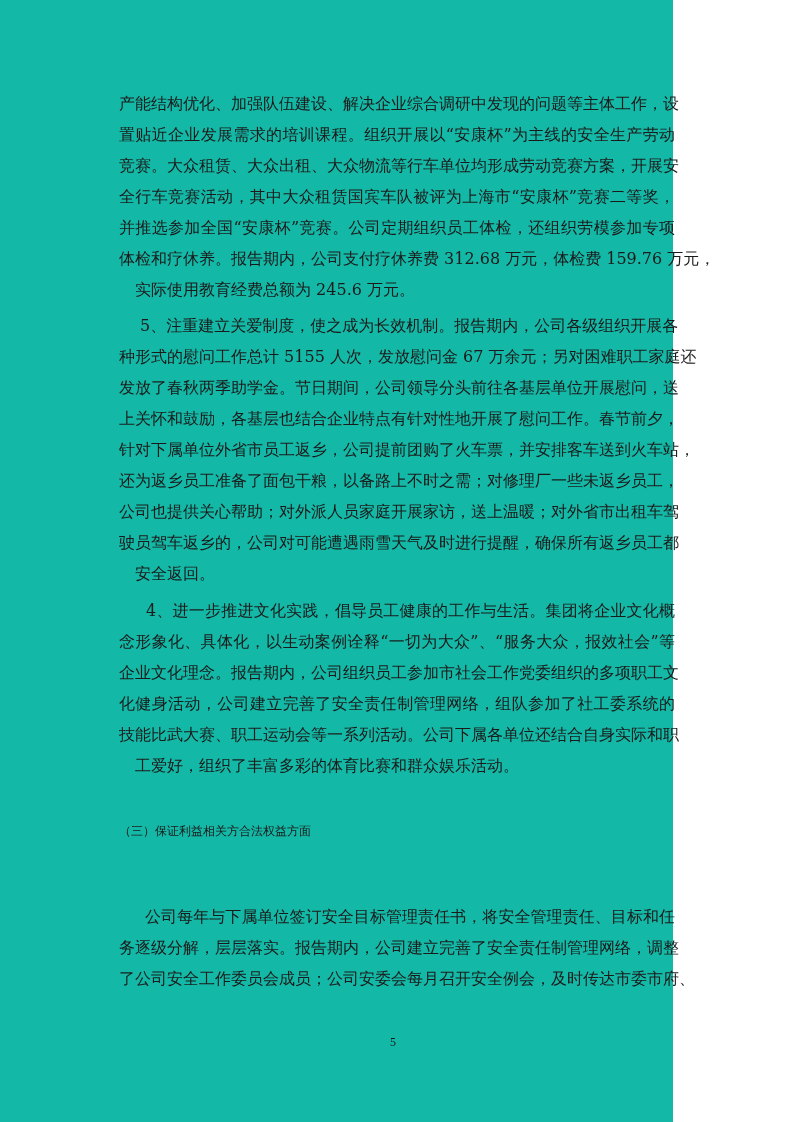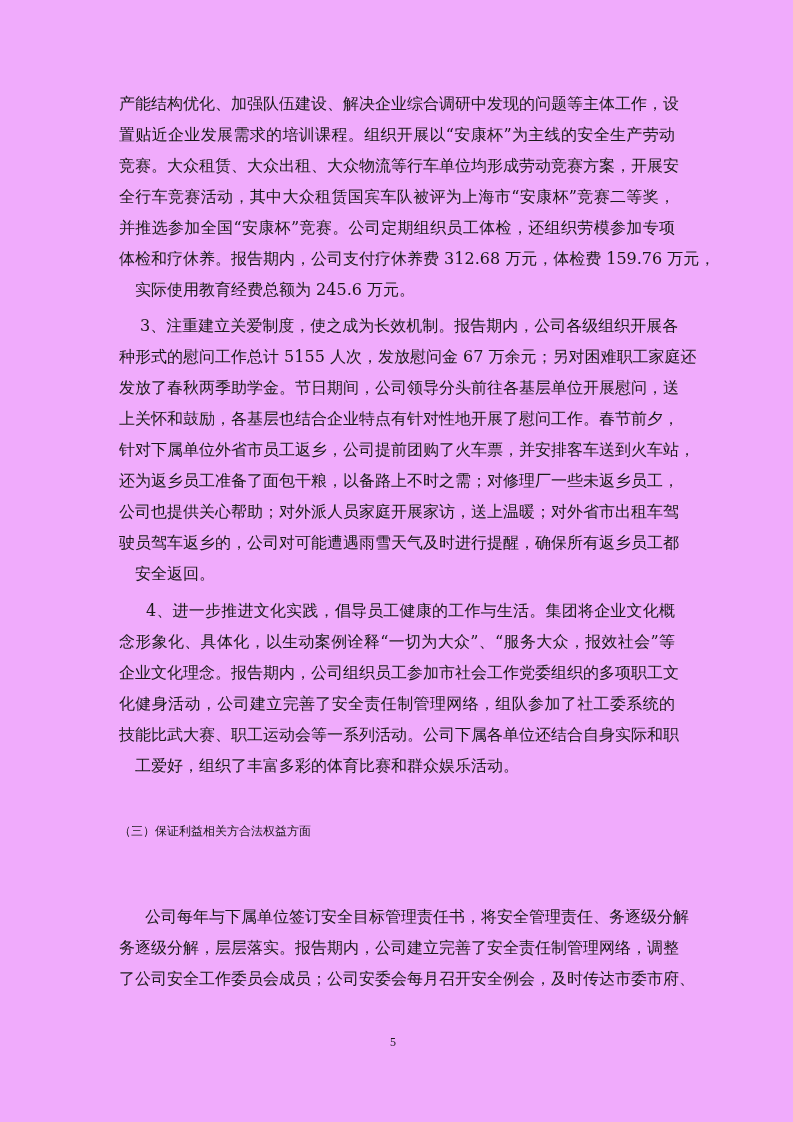--- a/index.html
+++ b/index.html
@@ -1,18 +1,18 @@
 <!DOCTYPE html>
 <html><head>
 <meta charset="utf-8">
 <style>
   html, body { margin: 0; padding: 0; background: #ffffff; }
   body { width: 793px; height: 1122px; position: relative; overflow: hidden;
          font-family: "DejaVu Serif", "Liberation Serif", serif; color: #1a1a1a; }
-  .page { position: absolute; left: 0; top: 0; width: 793px; height: 1122px; background: #f0abfc; }
+  .page { position: absolute; left: 0; top: 0; width: 673px; height: 1122px; background: #14b8a6; }
   .line { position: absolute; left: 119px; width: 556px; font-size: 16px; line-height: 20px;
           white-space: nowrap; text-align: justify; text-align-last: justify; letter-spacing: 0; }
   .line.last { text-align-last: left; margin-left: 16px; }
   .line.indent1 { left: 140px; width: 535px; }
   .line.indent2 { left: 146px; width: 529px; }
   .head { position: absolute; font-size: 12px; line-height: 20px; white-space: nowrap; }
   .page-number { position: absolute; left: 390px; top: 1035px; font-size: 12px;
                  font-family: "Liberation Serif", serif; }
 </style>
 </head>
@@ -24,21 +24,21 @@
     <div class="line" style="top:94px">产能结构优化、加强队伍建设、解决企业综合调研中发现的问题等主体工作，设</div>
     <div class="line" style="top:125px">置贴近企业发展需求的培训课程。组织开展以“安康杯”为主线的安全生产劳动</div>
     <div class="line" style="top:156px">竞赛。大众租赁、大众出租、大众物流等行车单位均形成劳动竞赛方案，开展安</div>
     <div class="line" style="top:187px">全行车竞赛活动，其中大众租赁国宾车队被评为上海市“安康杯”竞赛二等奖，</div>
     <div class="line" style="top:218px">并推选参加全国“安康杯”竞赛。公司定期组织员工体检，还组织劳模参加专项</div>
     <div class="line" style="top:249px">体检和疗休养。报告期内，公司支付疗休养费 312.68 万元，体检费 159.76 万元，</div>
     <div class="line last" style="top:280px">实际使用教育经费总额为 245.6 万元。</div>
   </div>
 
   <div>
-    <div class="line indent1" style="top:316px">3、注重建立关爱制度，使之成为长效机制。报告期内，公司各级组织开展各</div>
+    <div class="line indent1" style="top:316px">5、注重建立关爱制度，使之成为长效机制。报告期内，公司各级组织开展各</div>
     <div class="line" style="top:347px">种形式的慰问工作总计 5155 人次，发放慰问金 67 万余元；另对困难职工家庭还</div>
     <div class="line" style="top:378px">发放了春秋两季助学金。节日期间，公司领导分头前往各基层单位开展慰问，送</div>
     <div class="line" style="top:409px">上关怀和鼓励，各基层也结合企业特点有针对性地开展了慰问工作。春节前夕，</div>
     <div class="line" style="top:440px">针对下属单位外省市员工返乡，公司提前团购了火车票，并安排客车送到火车站，</div>
     <div class="line" style="top:471px">还为返乡员工准备了面包干粮，以备路上不时之需；对修理厂一些未返乡员工，</div>
     <div class="line" style="top:502px">公司也提供关心帮助；对外派人员家庭开展家访，送上温暖；对外省市出租车驾</div>
     <div class="line" style="top:533px">驶员驾车返乡的，公司对可能遭遇雨雪天气及时进行提醒，确保所有返乡员工都</div>
     <div class="line last" style="top:564px">安全返回。</div>
   </div>
 
@@ -47,19 +47,19 @@
     <div class="line" style="top:632px">念形象化、具体化，以生动案例诠释“一切为大众”、“服务大众，报效社会”等</div>
     <div class="line" style="top:663px">企业文化理念。报告期内，公司组织员工参加市社会工作党委组织的多项职工文</div>
     <div class="line" style="top:694px">化健身活动，公司建立完善了安全责任制管理网络，组队参加了社工委系统的</div>
     <div class="line" style="top:725px">技能比武大赛、职工运动会等一系列活动。公司下属各单位还结合自身实际和职</div>
     <div class="line last" style="top:756px">工爱好，组织了丰富多彩的体育比赛和群众娱乐活动。</div>
   </div>
 
   <div class="head" style="left:119px; top:821px">（三）保证利益相关方合法权益方面</div>
 
   <div>
-    <div class="line indent1" style="top:907px; left:145px; width:530px">公司每年与下属单位签订安全目标管理责任书，将安全管理责任、务逐级分解</div>
+    <div class="line indent1" style="top:907px; left:145px; width:530px">公司每年与下属单位签订安全目标管理责任书，将安全管理责任、目标和任</div>
     <div class="line" style="top:938px">务逐级分解，层层落实。报告期内，公司建立完善了安全责任制管理网络，调整</div>
     <div class="line" style="top:969px">了公司安全工作委员会成员；公司安委会每月召开安全例会，及时传达市委市府、</div>
   </div>
 
   <div class="page-number">5</div>
 </div>
 
 </body></html>

